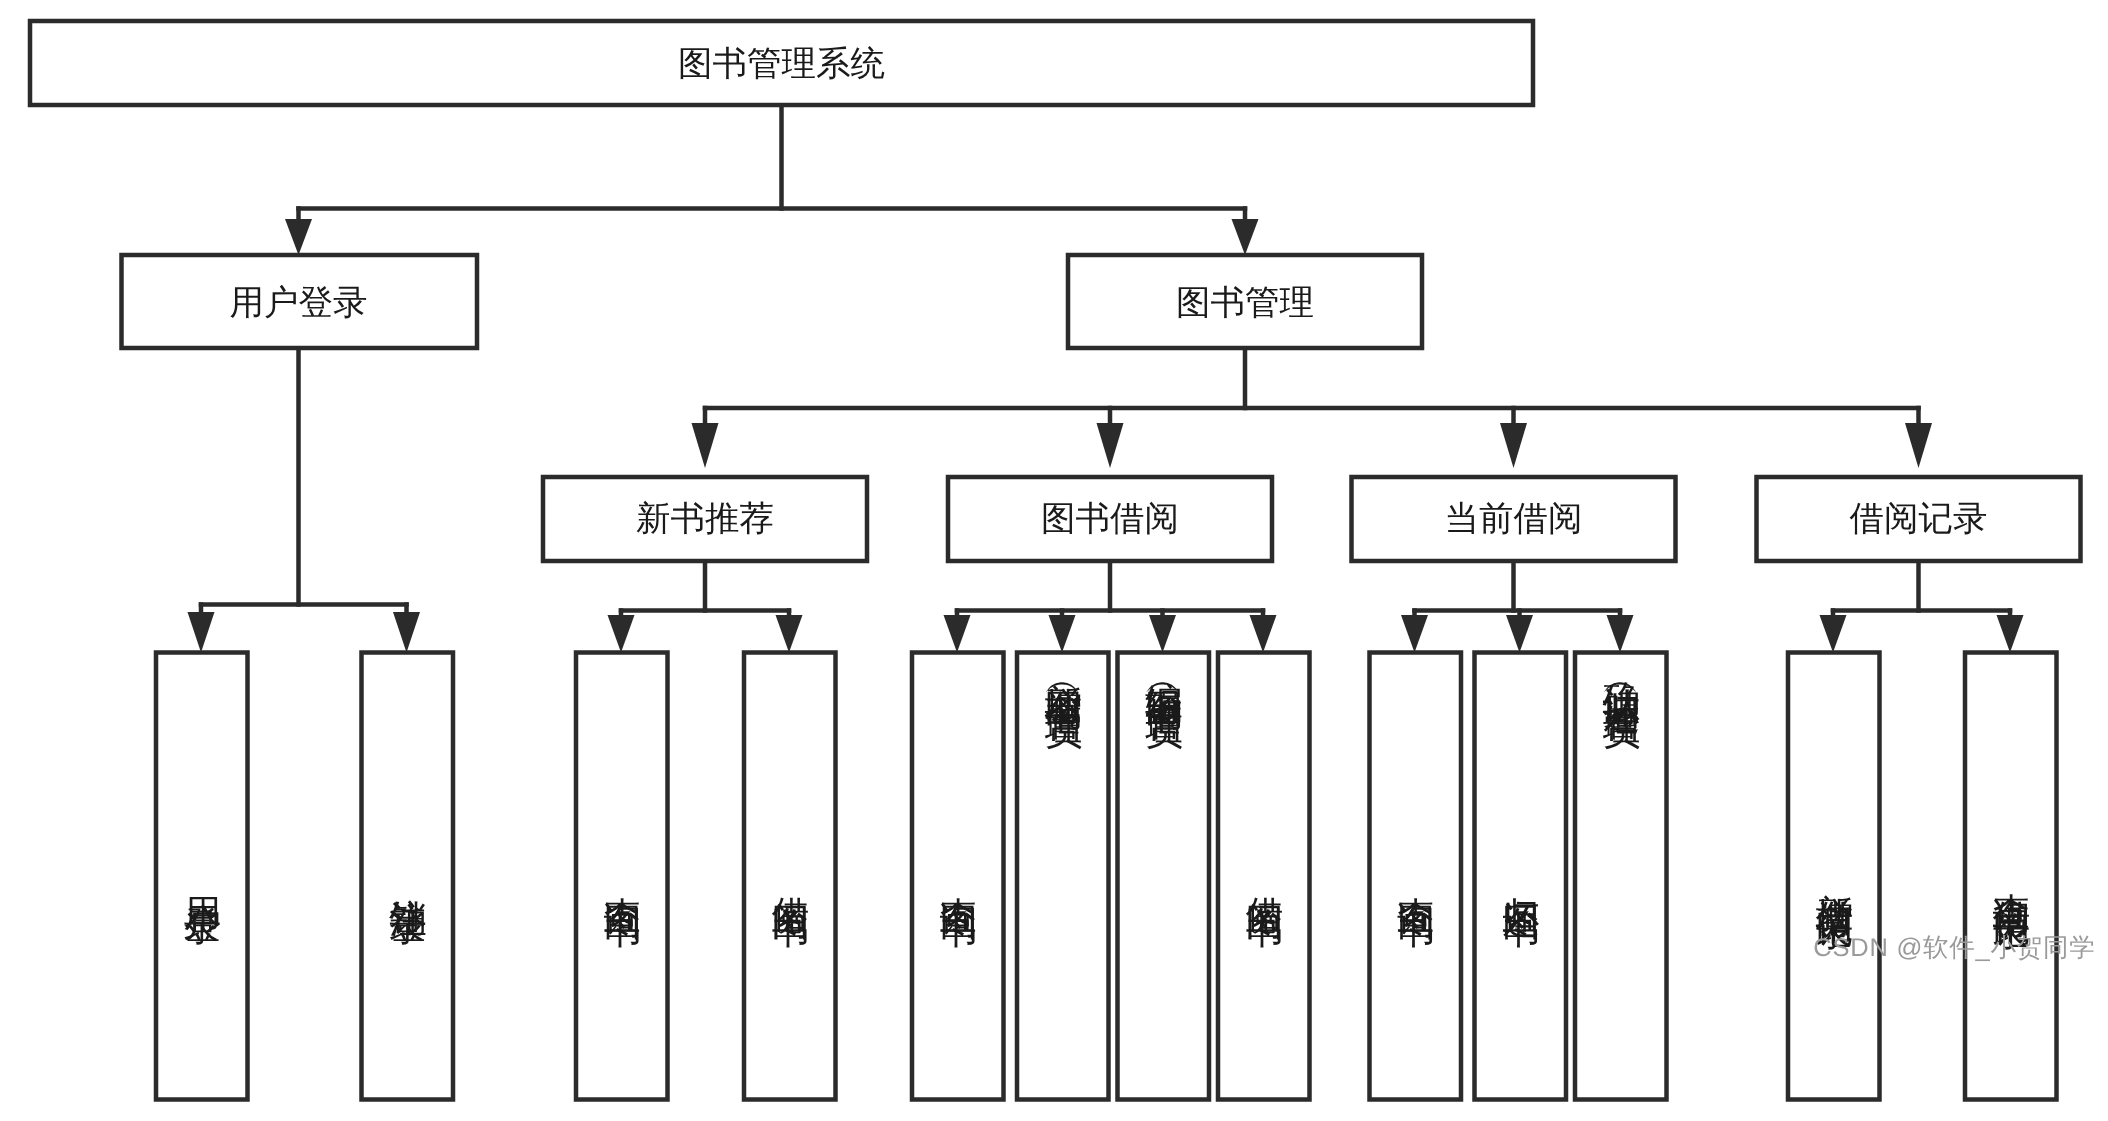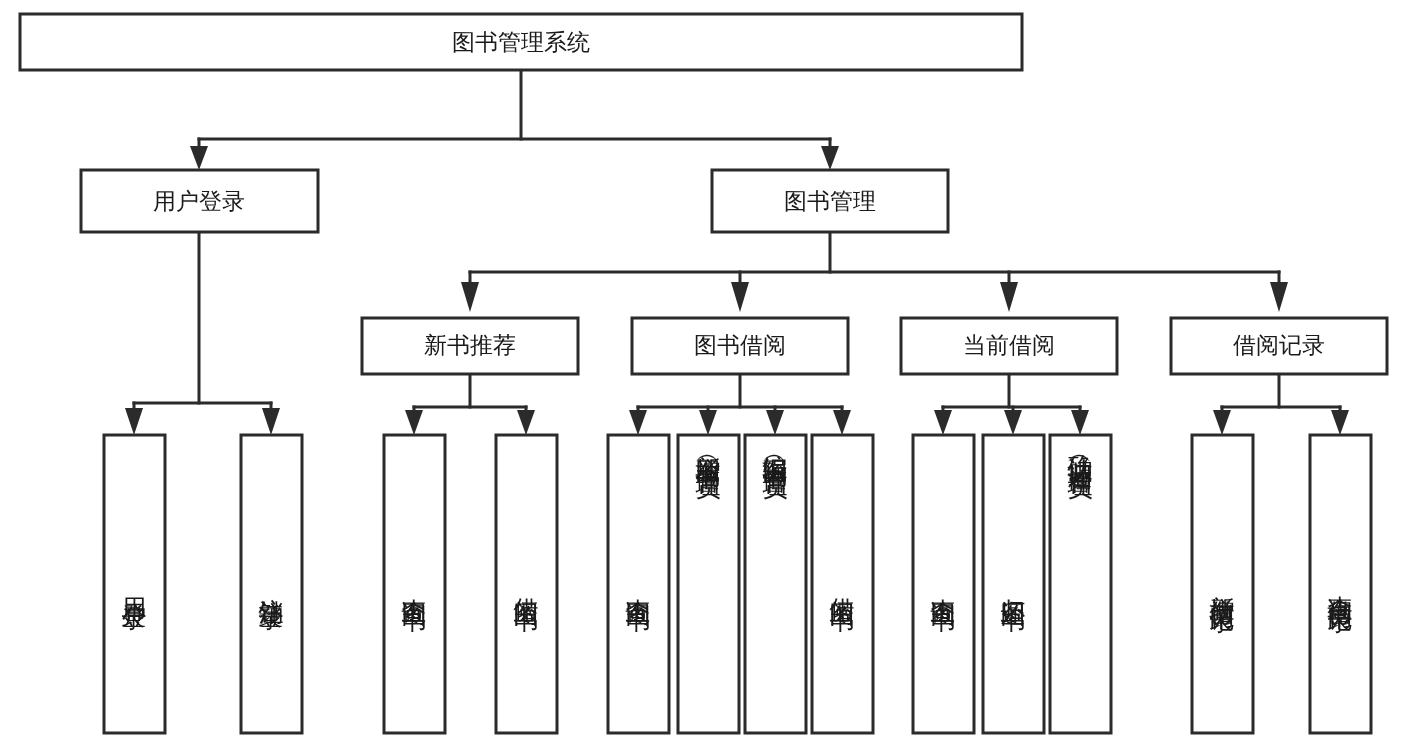--- a/index.html
+++ b/index.html
@@ -241,13 +241,14 @@
     <span class="leaf-label">确认归还（管理员）</span>
   </div>
 
   <div class="leaf-label-wrap" style="left:1192px; top:435px; width:61px; height:298px;">
     <span class="leaf-label">新增借阅记录</span>
   </div>
   <div class="leaf-label-wrap" style="left:1310px; top:435px; width:61px; height:298px;">
     <span class="leaf-label">查询借阅记录</span>
   </div>
 
+  <div class="watermark">CSDN @软件_小贺同学</div>
 </div>
 
 </body></html>

